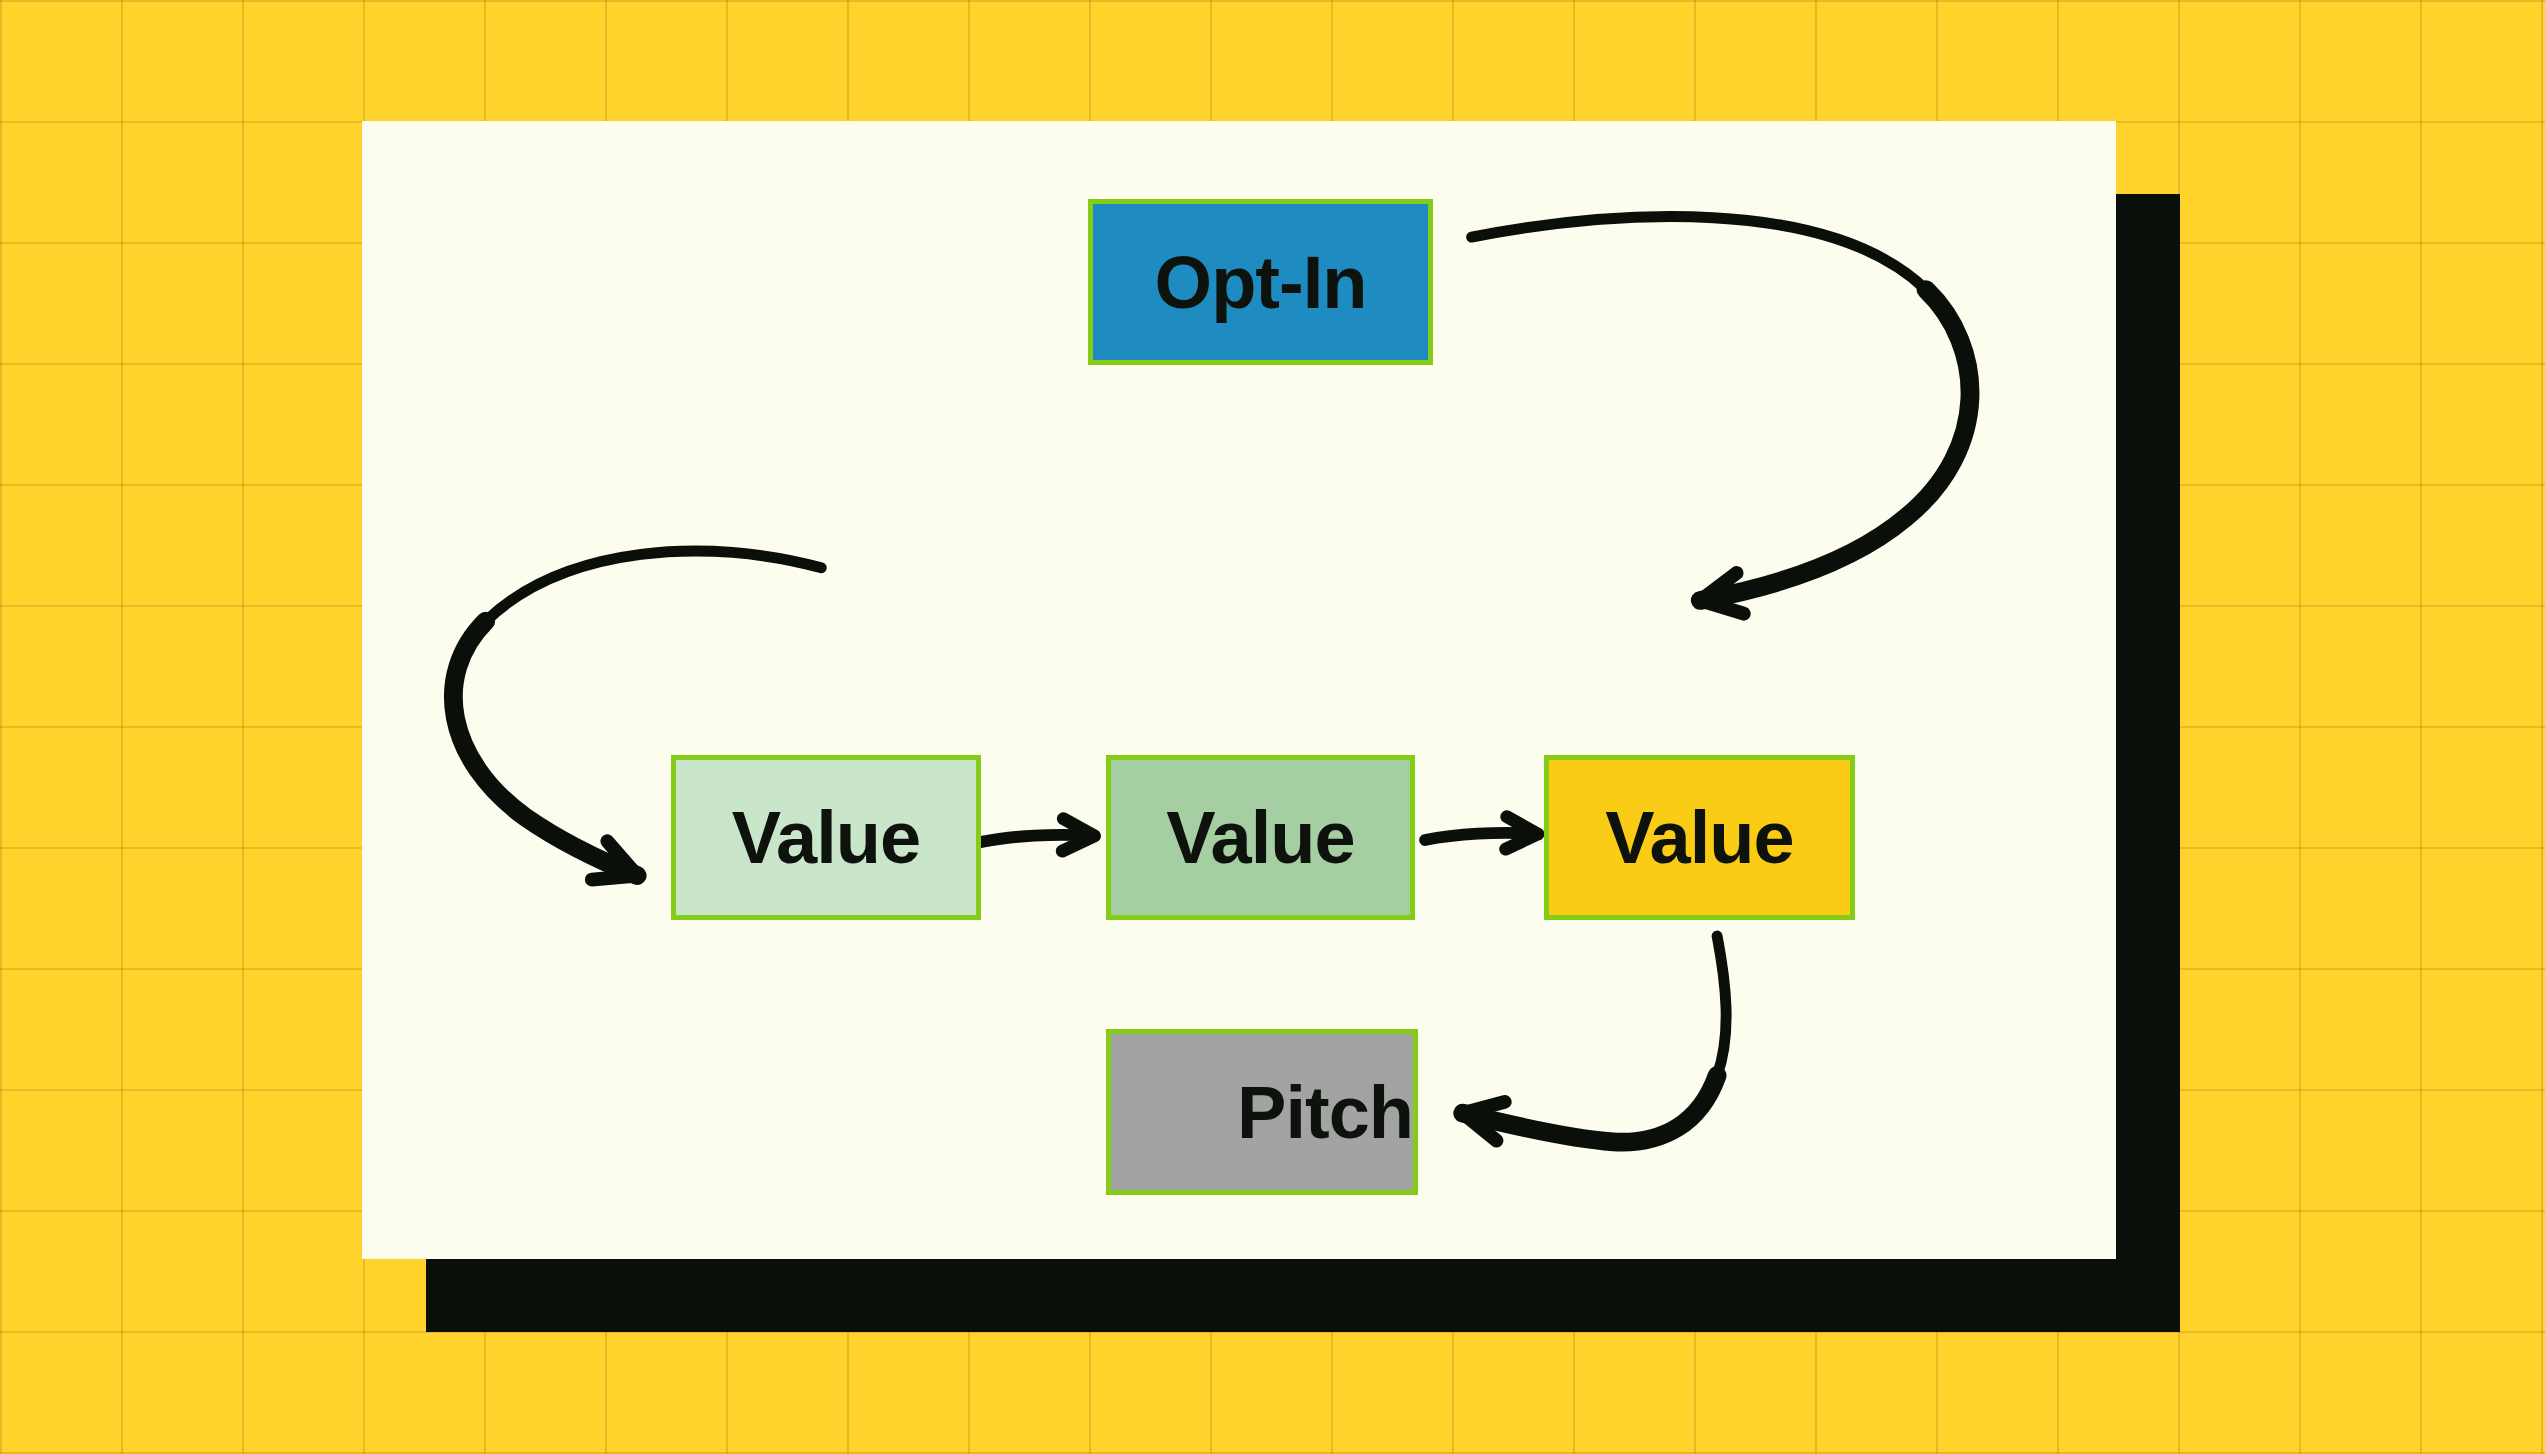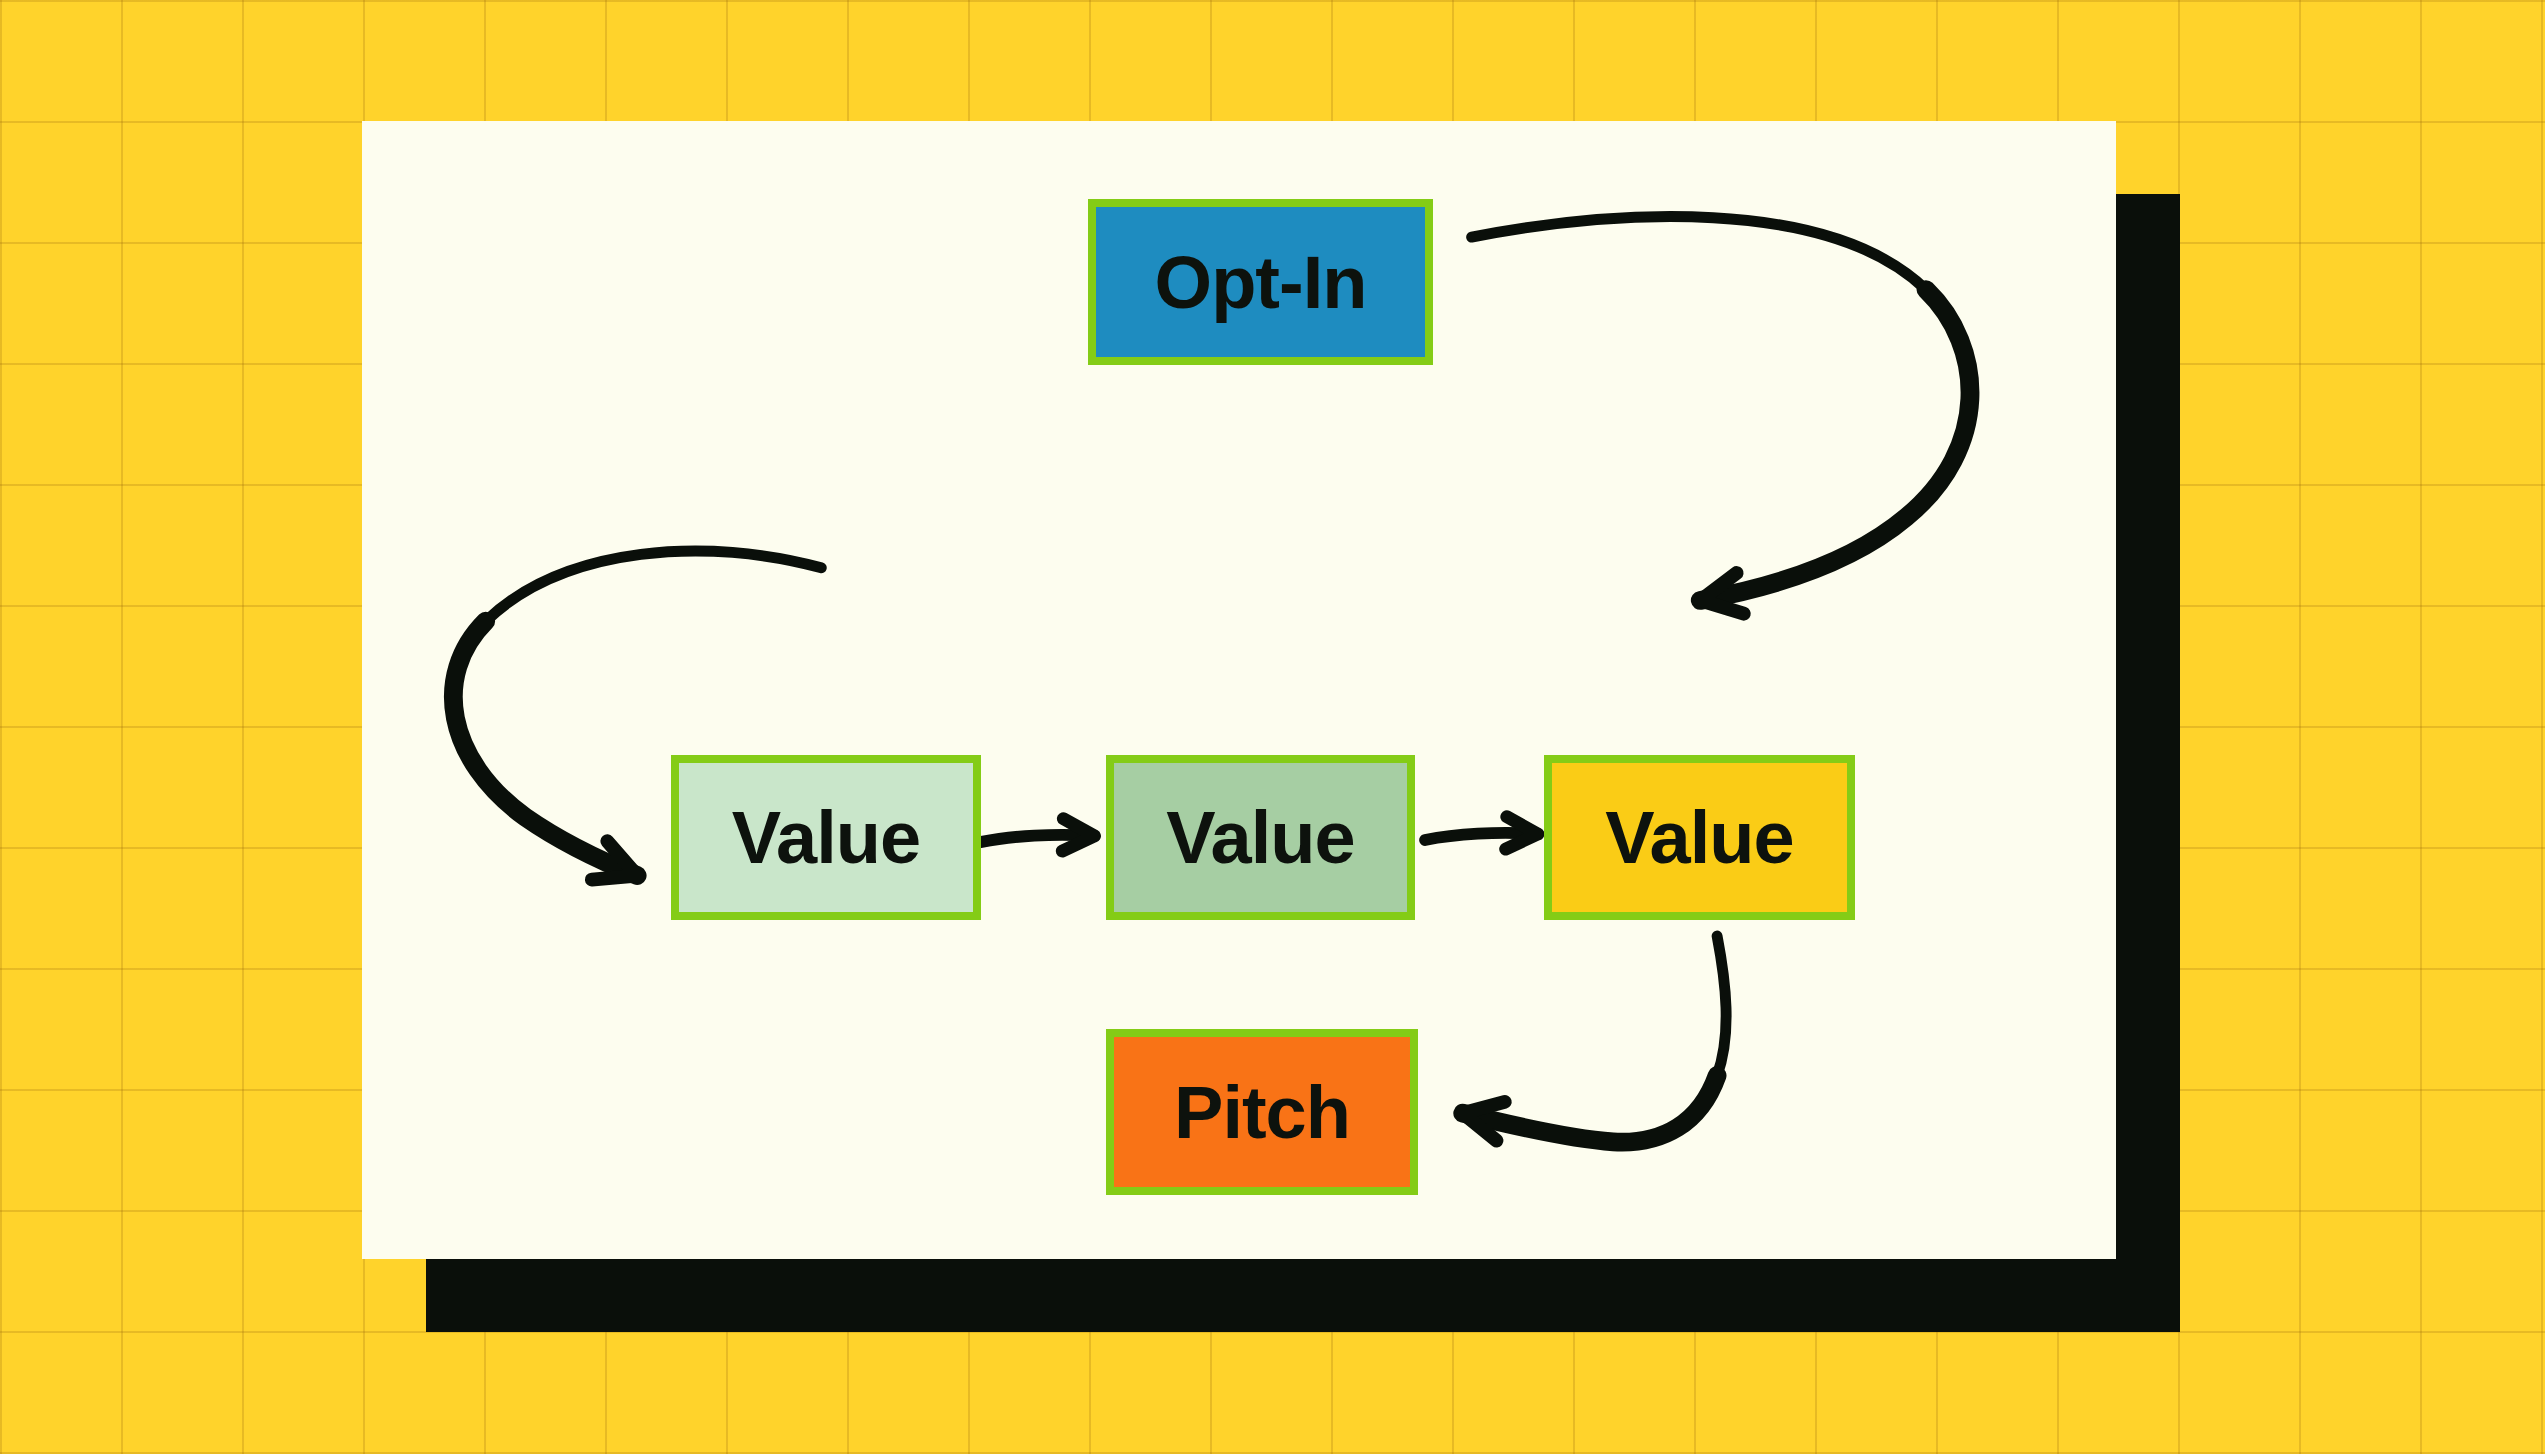--- a/index.html
+++ b/index.html
@@ -33,21 +33,21 @@
     position: absolute;
     inset: 0;
     width: 100%;
     height: 100%;
     pointer-events: none;
   }
 
   .node {
     position: absolute;
     box-sizing: border-box;
-    border: 8px solid #84cc16;
+    border: 5px solid #84cc16;
     display: flex;
     align-items: center;
     justify-content: center;
     color: #0D120D;
     font-weight: 700;
     font-size: 74px;
     letter-spacing: -1px;
     white-space: nowrap;
   }
 
@@ -99,18 +99,18 @@
   </div>
 
   <div class="node n-v2" style="background: rgb(166, 206, 163);">
     <span>Value</span>
   </div>
 
   <div class="node n-v3" style="background: rgb(250, 204, 22);">
     <span>Value</span>
   </div>
 
-  <div class="node n-pitch" style="background: #f97316;">
+  <div class="node n-pitch" style="background: #a3a3a3; justify-content: flex-end;">
     <span>Pitch</span>
   </div>
 
 </div>
 
 
 </body></html>

